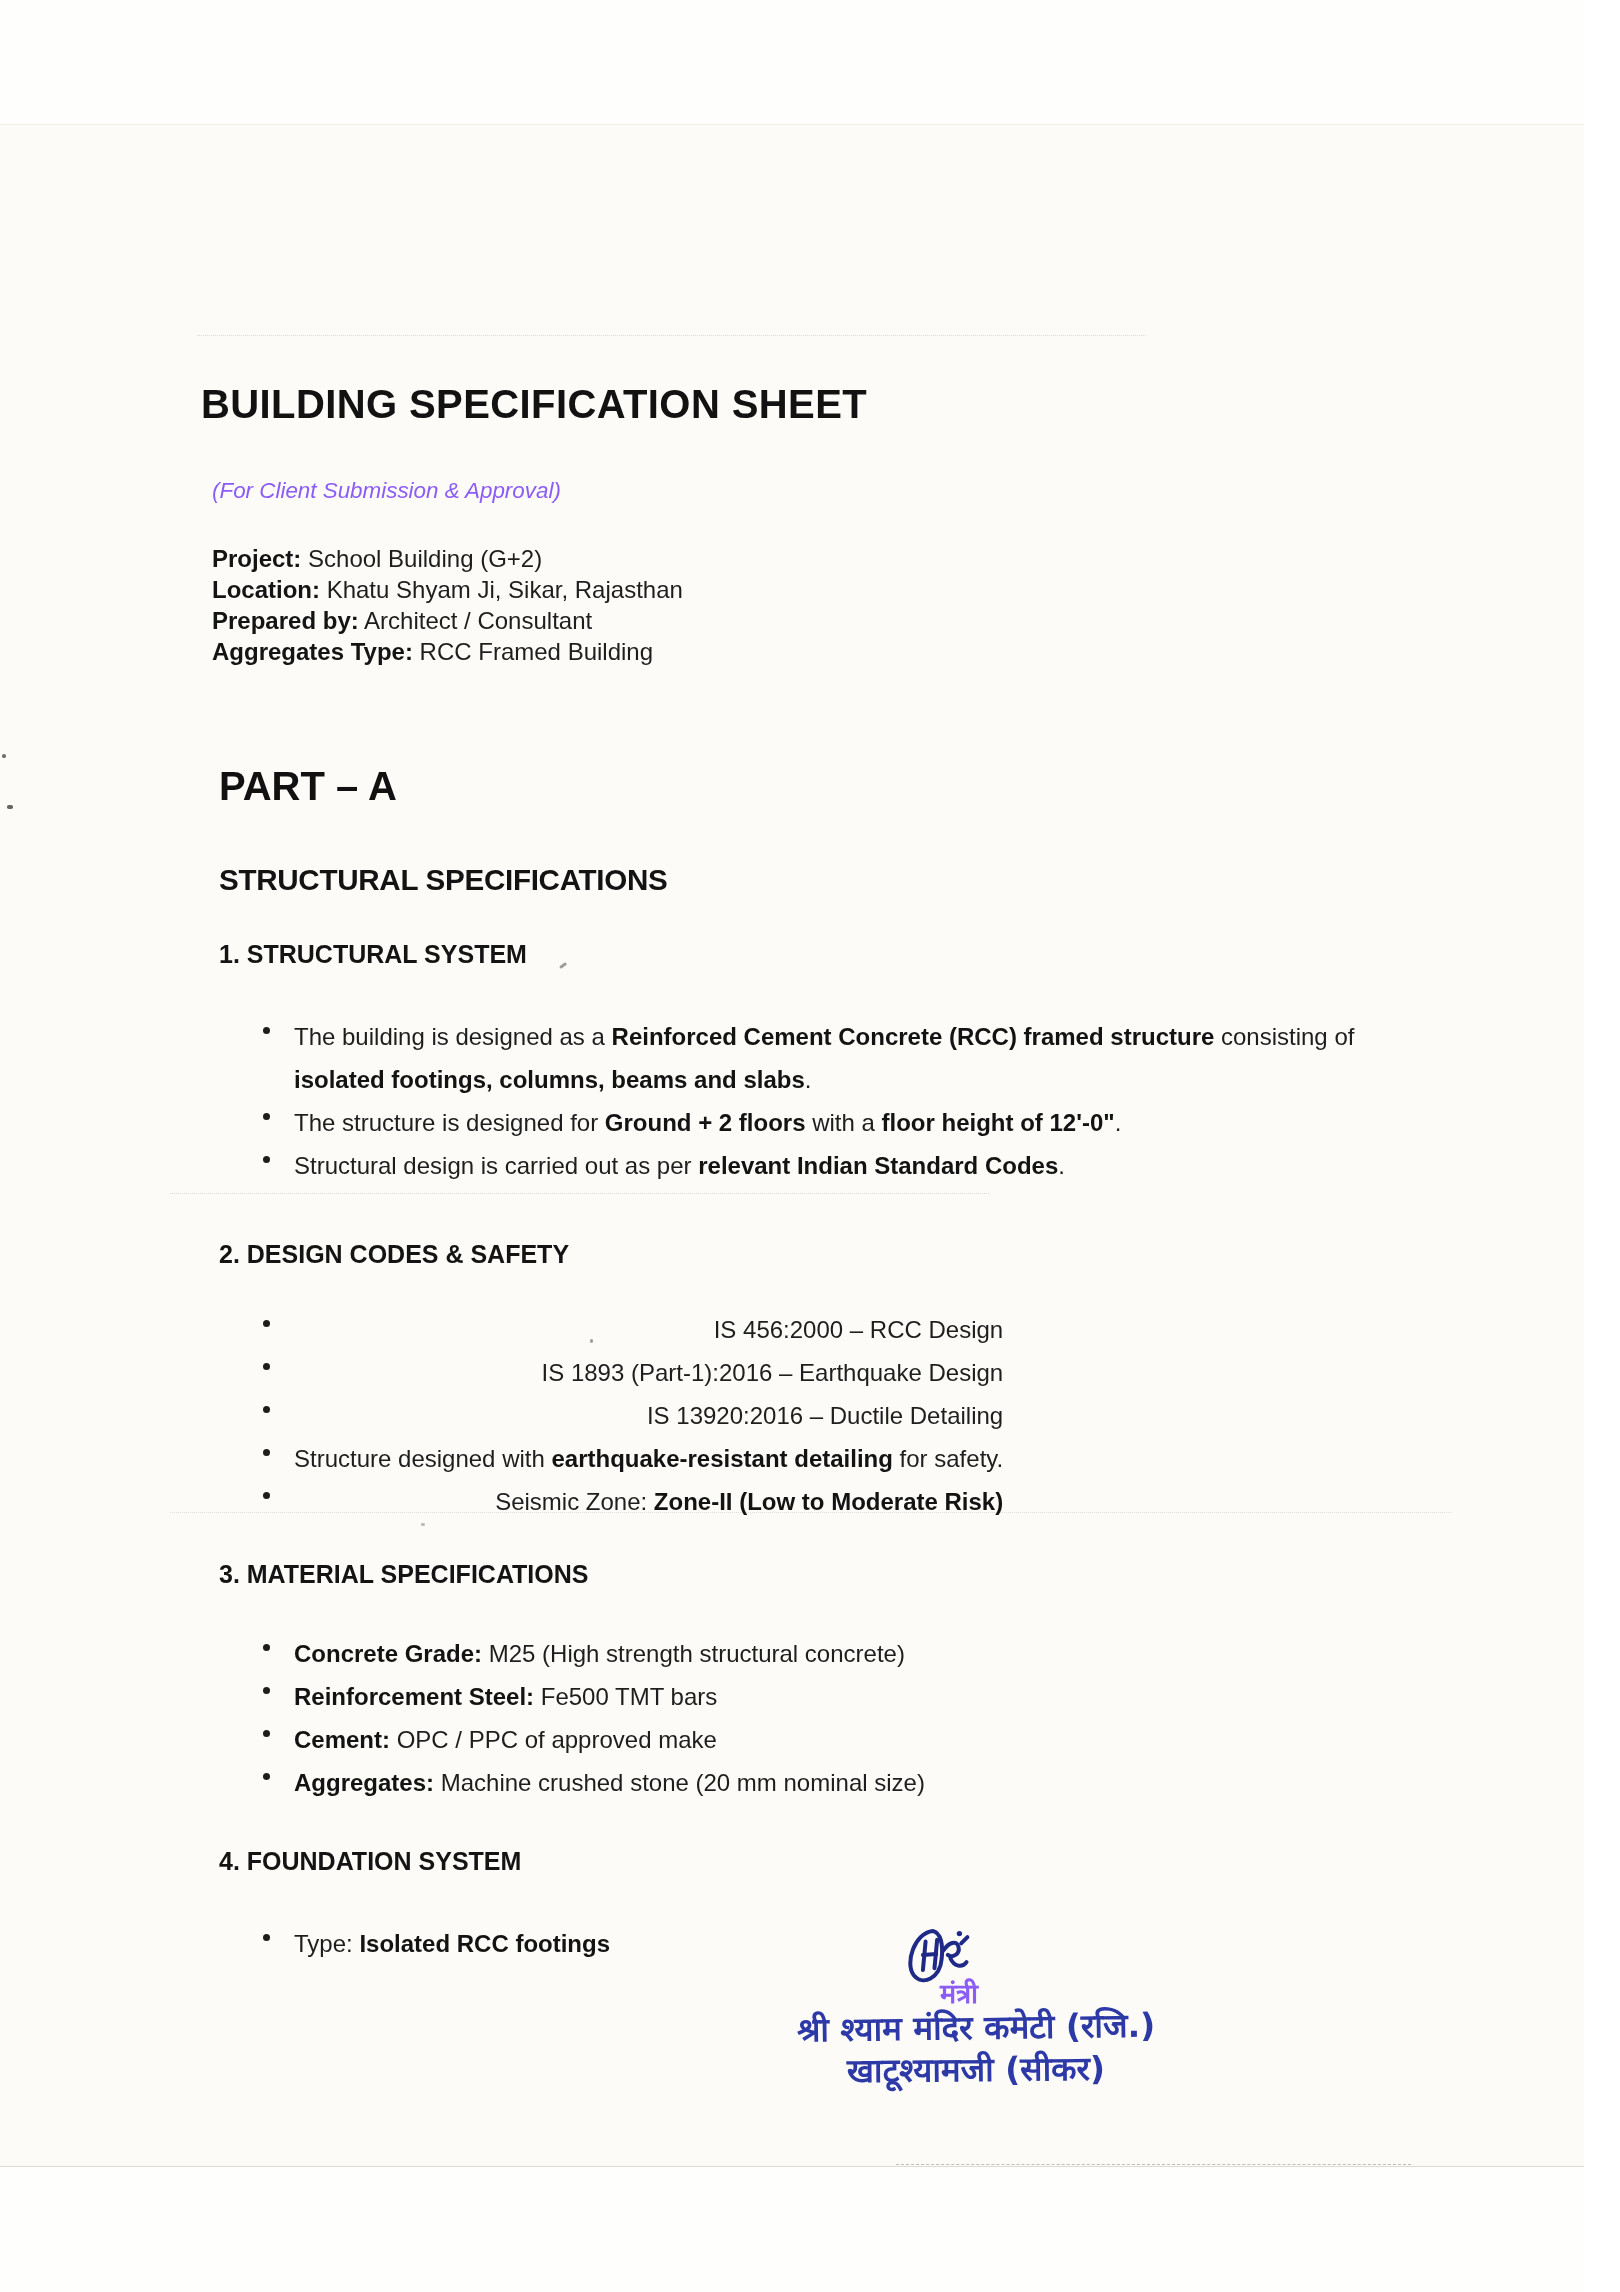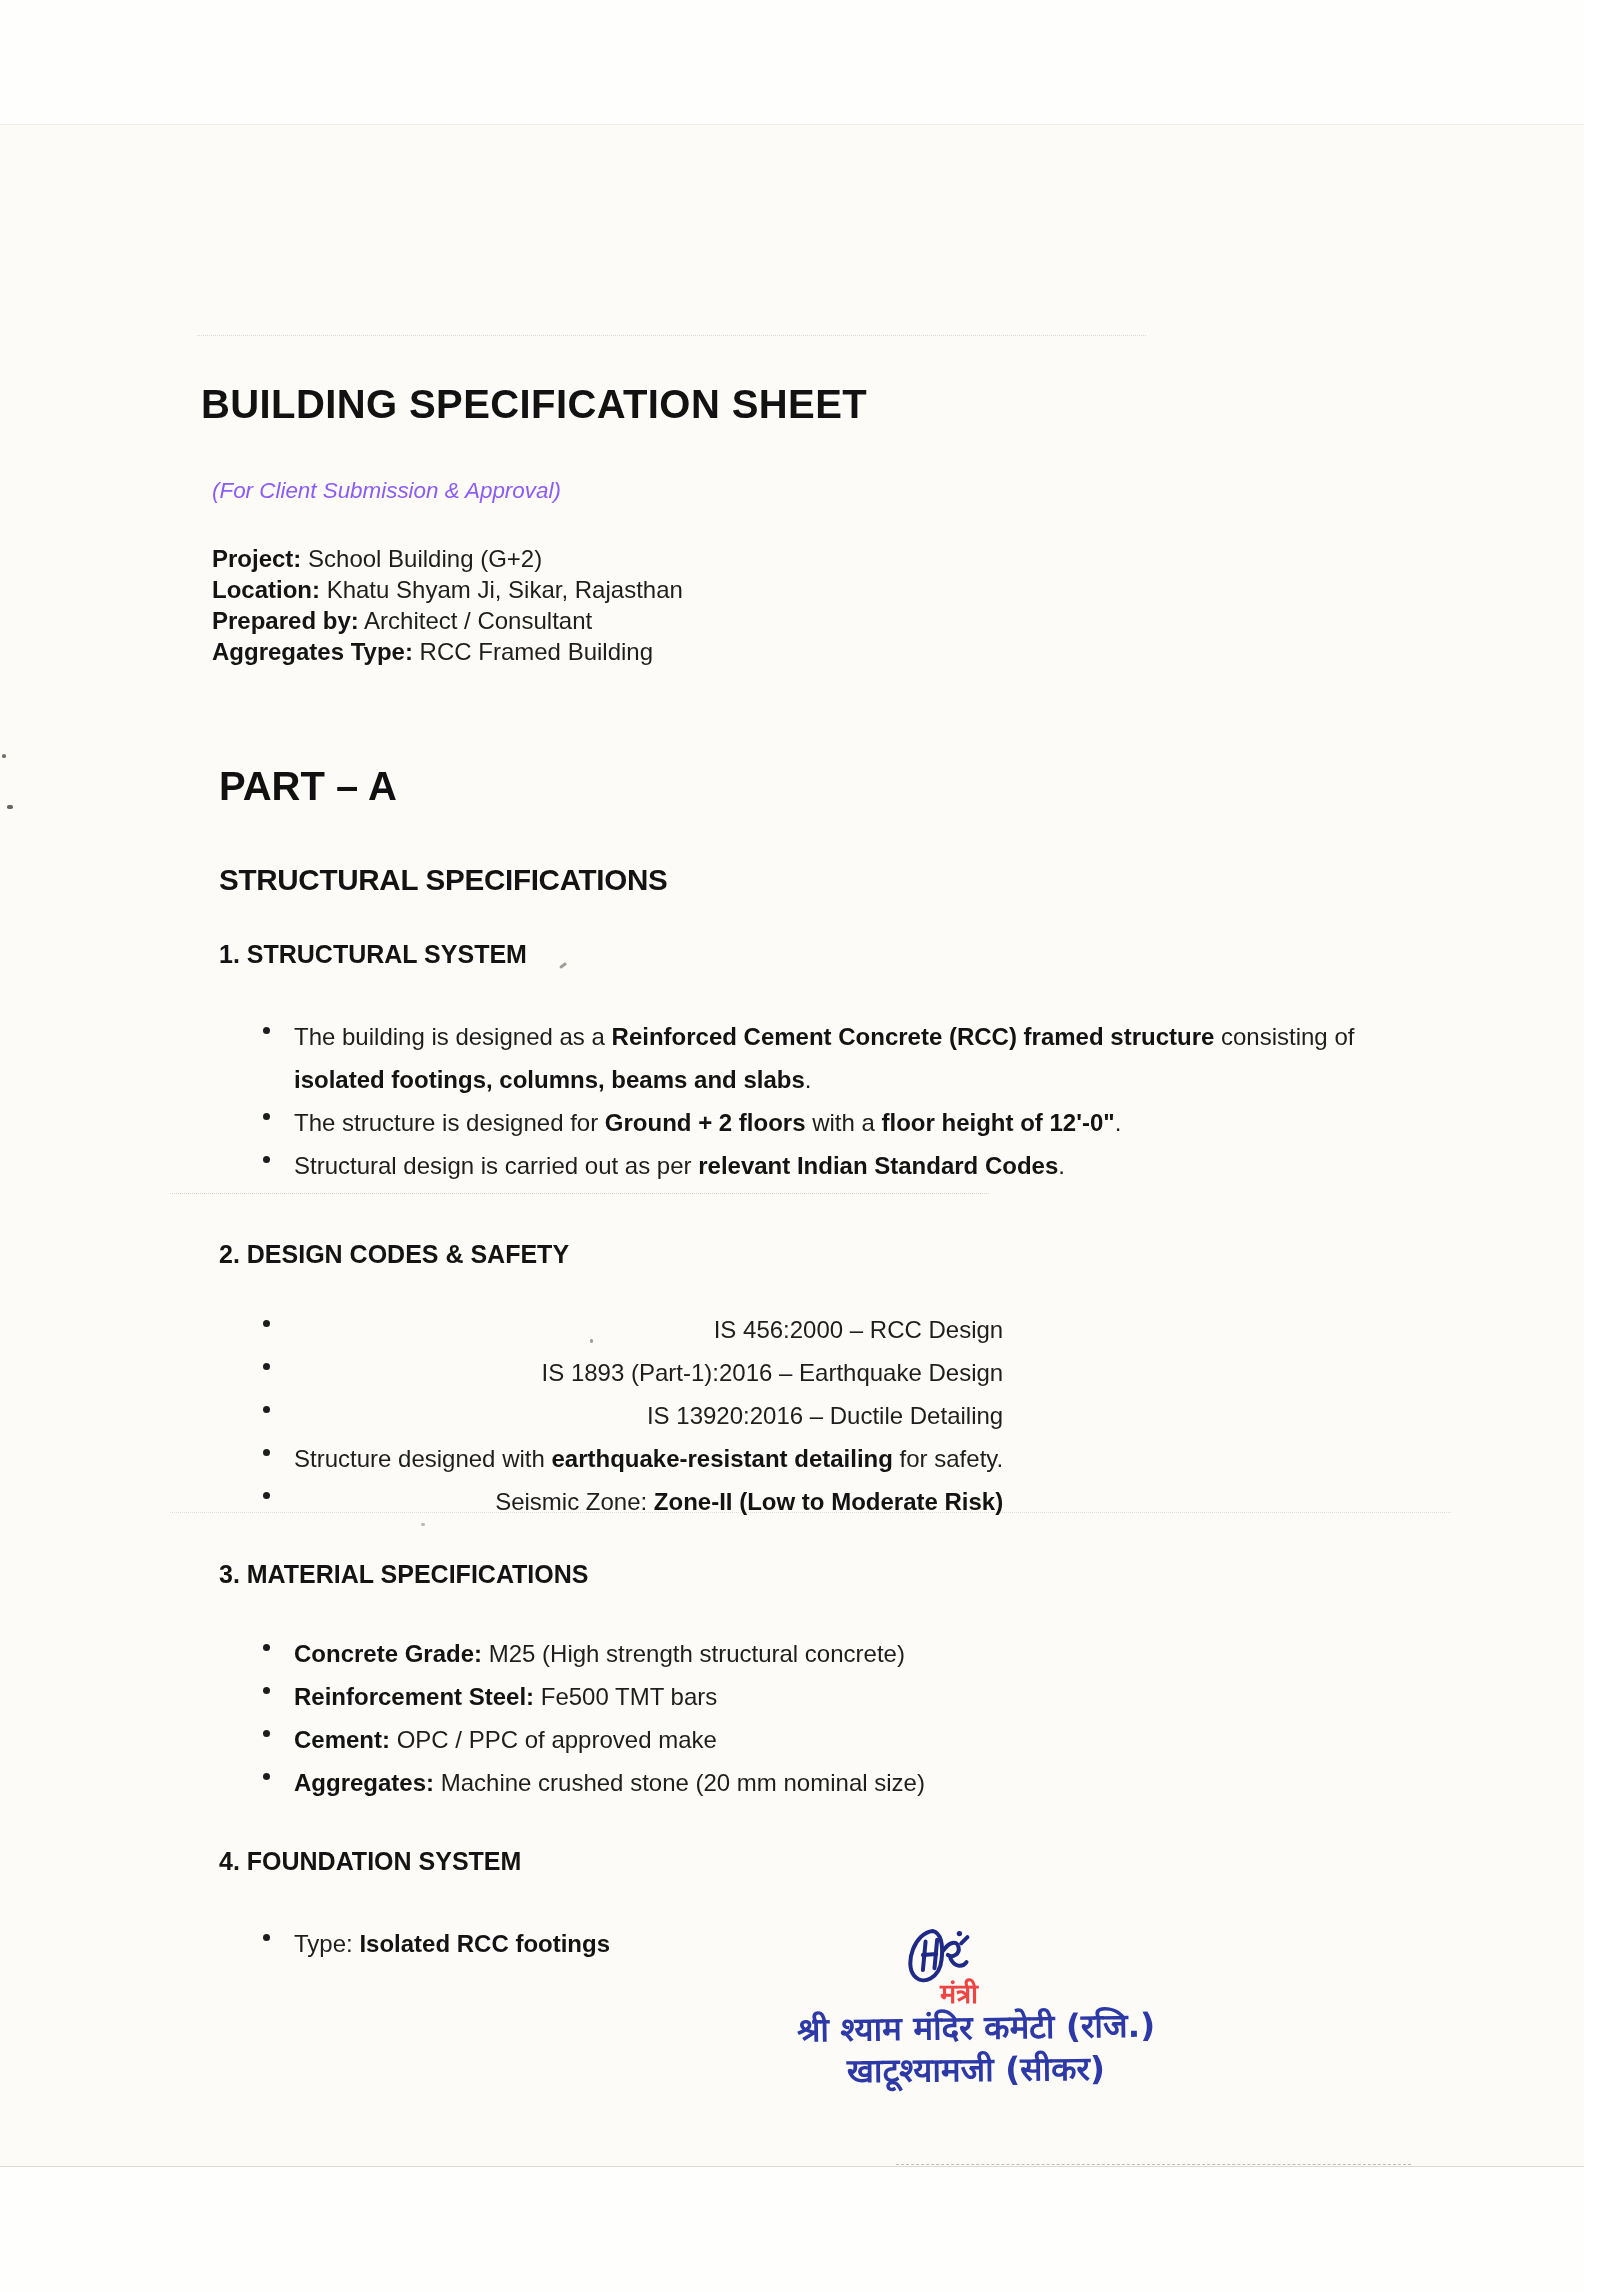--- a/index.html
+++ b/index.html
@@ -85,21 +85,21 @@
   .bullets li{position:relative;padding-left:31px;margin:0;}
   .bullets li::before{
     content:"";position:absolute;left:0;top:11.6px;
     width:7.2px;height:7.2px;border-radius:50%;background:#1d1d1d;
   }
   .seg-bold{font-weight:bold;color:#131313;}
   .stamp-sig{position:absolute;left:897px;top:1922px;width:107px;height:73px;}
   .stamp-sig-label{
     position:absolute;left:940px;top:1974px;
     font-family:"DejaVu Sans",sans-serif;
-    font-size:27px;font-weight:bold;color:#ef4444;white-space:nowrap;
+    font-size:27px;font-weight:bold;color:#8b5cf6;white-space:nowrap;
   }
   .stamp-line1{
     position:absolute;left:797px;top:2004px;
     font-family:"DejaVu Sans",sans-serif;
     font-size:33px;font-weight:bold;color:#2c39a6;white-space:nowrap;
     transform:rotate(-0.8deg);
   }
   .stamp-line2{
     position:absolute;left:847px;top:2046px;
     font-family:"DejaVu Sans",sans-serif;

